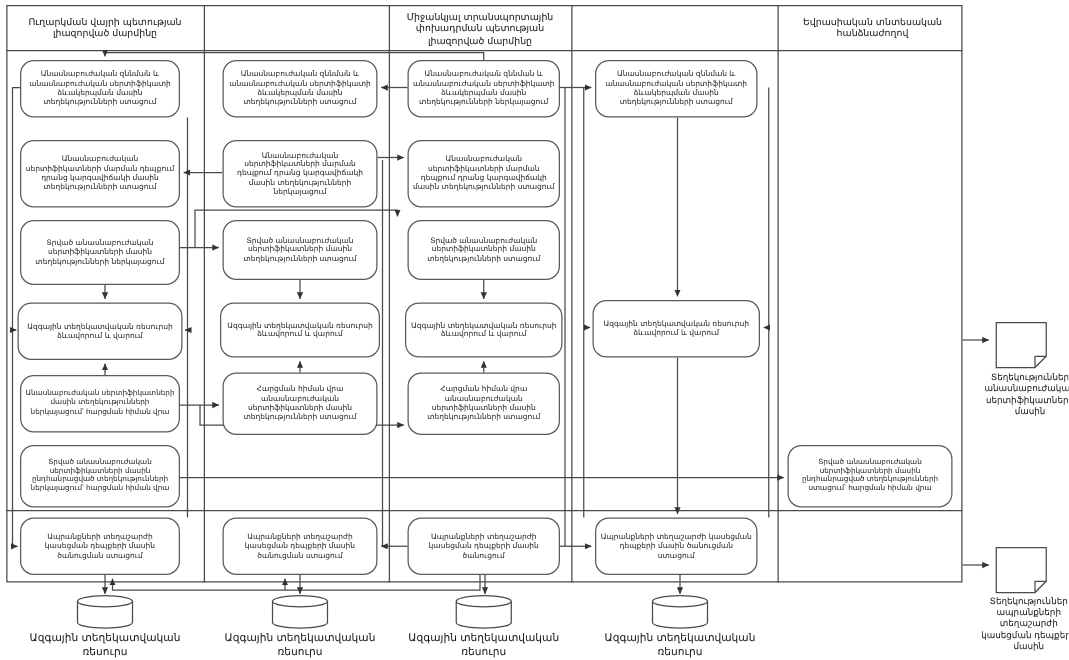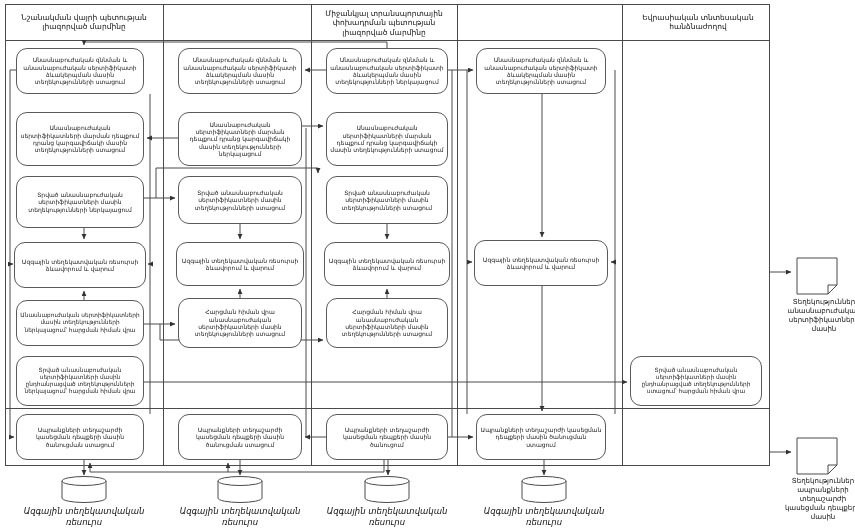--- a/index.html
+++ b/index.html
@@ -9,37 +9,37 @@
   .vline,.hline{position:absolute;background:#4a4a4a;}
   .hdr{position:absolute;display:flex;align-items:center;justify-content:center;
        text-align:center;font-size:7.5px;line-height:1.25;color:#111;
        box-sizing:border-box;padding:1px 5px;}
   .node{position:absolute;border:1px solid #5a5a5a;border-radius:11px;background:#fff;
         display:flex;align-items:center;justify-content:center;text-align:center;
         font-size:6px;line-height:1.22;color:#1a1a1a;padding:2px 3px;
         box-sizing:border-box;overflow:hidden;z-index:3;}
   .node.small{font-size:5.8px;}
   .arrows{position:absolute;left:0;top:0;z-index:2;}
-  .dblabel{position:absolute;text-align:center;font-size:8.5px;line-height:1.25;color:#111;z-index:3;font-style:italic;}
+  .dblabel{position:absolute;text-align:center;font-size:8.5px;line-height:1.25;color:#111;z-index:3;}
   .doclabel{position:absolute;text-align:center;font-size:7px;line-height:1.3;color:#111;z-index:3;margin-left:12px;}
 </style>
 </head>
 <body>
 
 <div class="canvas">
 
   <div class="frame" style="left:5px;top:4px;width:765px;height:462px;"></div>
   <div class="vline" style="left:163px;top:4px;width:1px;height:462px;"></div>
   <div class="vline" style="left:311px;top:4px;width:1px;height:462px;"></div>
   <div class="vline" style="left:457px;top:4px;width:1px;height:462px;"></div>
   <div class="vline" style="left:622px;top:4px;width:1px;height:462px;"></div>
   <div class="hline" style="left:5px;top:40px;width:765px;height:1px;"></div>
   <div class="hline" style="left:5px;top:408px;width:765px;height:1px;"></div>
 
-  <div class="hdr" style="left:5px;top:4px;width:158px;height:36px;">Նշանակման վայրի պետության լիազորված մարմինը</div>
+  <div class="hdr" style="left:5px;top:4px;width:158px;height:36px;">Ուղարկման վայրի պետության լիազորված մարմինը</div>
   <div class="hdr" style="left:311px;top:5px;width:146px;height:36px;">Միջանկյալ տրանսպորտային փոխադրման պետության լիազորված մարմինը</div>
   <div class="hdr" style="left:622px;top:4px;width:152px;height:36px;">Եվրասիական տնտեսական հանձնաժողով</div>
 
   <svg class="arrows" width="855" height="528">
     <defs>
       <marker id="ah" markerWidth="7" markerHeight="7" refX="5.2" refY="2.5" orient="auto" markerUnits="userSpaceOnUse">
         <path d="M0,0 L5.5,2.5 L0,5 z" fill="#333"></path>
       </marker>
     </defs>
     <g stroke="#4a4a4a" fill="none" stroke-width="1">

